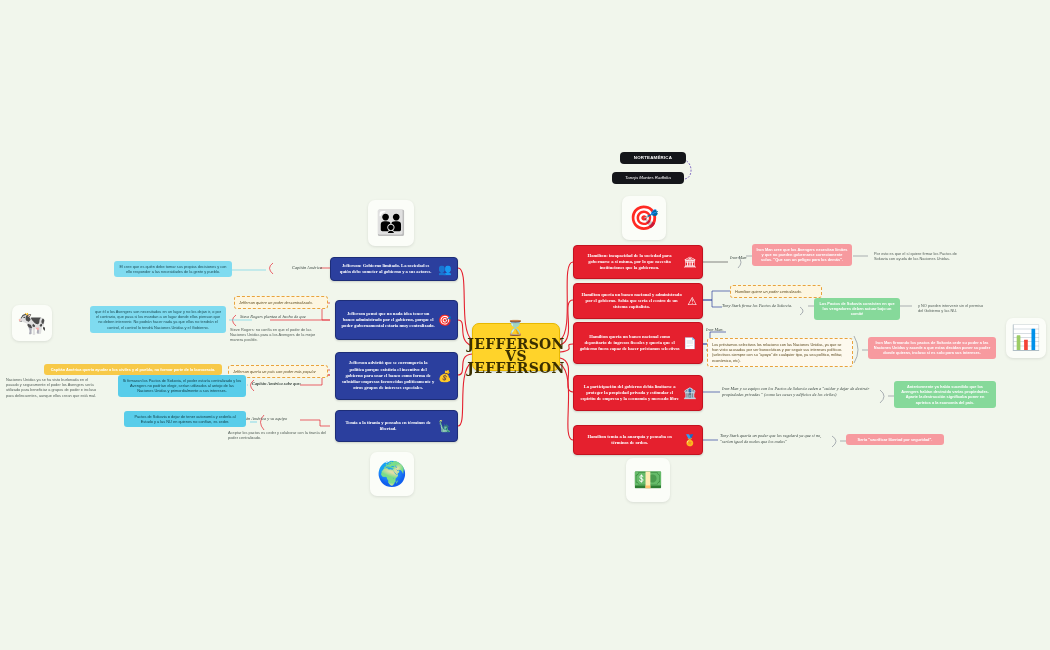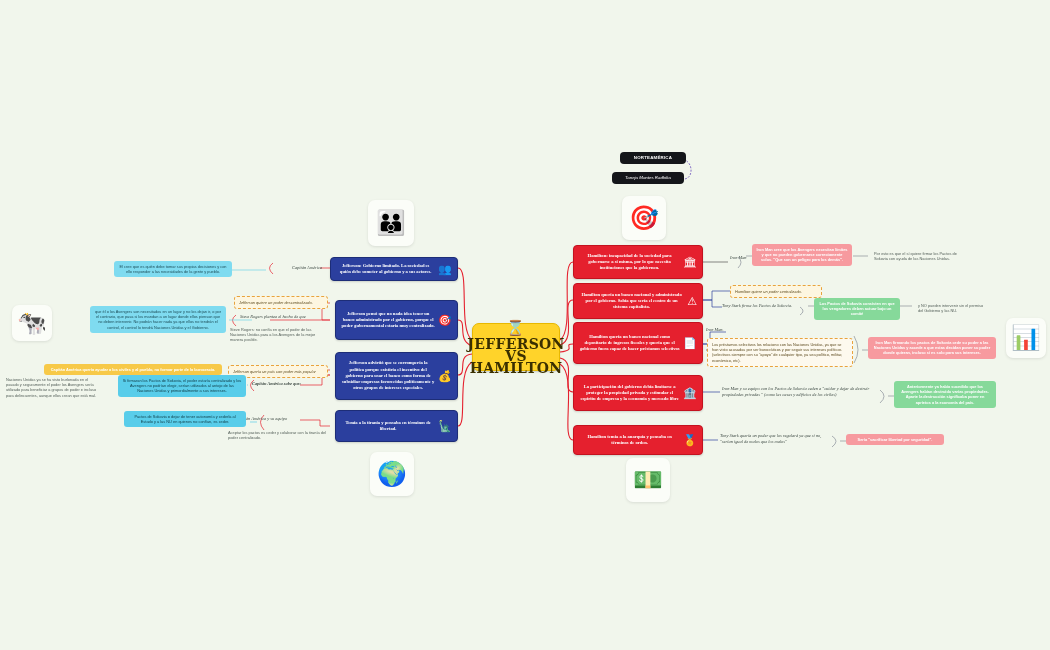--- a/index.html
+++ b/index.html
@@ -144,21 +144,21 @@
   <div class="node tile" style="left:368px; top:200px; width:46px; height:46px;">👪</div>
   <div class="node tile" style="left:370px; top:452px; width:44px; height:44px;">🌍</div>
   <div class="node tile" style="left:622px; top:196px; width:44px; height:44px;">🎯</div>
   <div class="node tile" style="left:626px; top:458px; width:44px; height:44px;">💵</div>
   <div class="node tile" style="left:1006px; top:318px; width:40px; height:40px;">📊</div>
   <div class="node tile" style="left:12px; top:305px; width:40px; height:36px;">🐄</div>
 
   <div class="node center" style="left:472px; top:323px; width:88px; height:48px;">
     <span class="emoji">⌛</span>
     <span class="ctitle">JEFFERSON VS</span>
-    <span class="ctitle">HAMILTON</span>
+    <span class="ctitle">JEFFERSON</span>
   </div>
 
   <div class="node main red" style="left:573px; top:245px; width:130px; height:34px;">
     <span class="txt">Hamilton: incapacidad de la sociedad para gobernarse a sí misma, por lo que necesita instituciones que la gobiernen.</span>
     <span class="ico">🏛</span>
   </div>
   <div class="node label" style="left:730px; top:255px; width:40px;">Iron Man</div>
   <div class="node box pink" style="left:752px; top:244px; width:100px;">Iron Man cree que los Avengers necesitan límites y que no pueden gobernarse correctamente solos. "Que son un peligro para los demás".</div>
   <div class="node box plain" style="left:870px; top:248px; width:92px;">Por esto es que el sí quiere firmar los Pactos de Sokovia con ayuda de las Naciones Unidas.</div>
 

